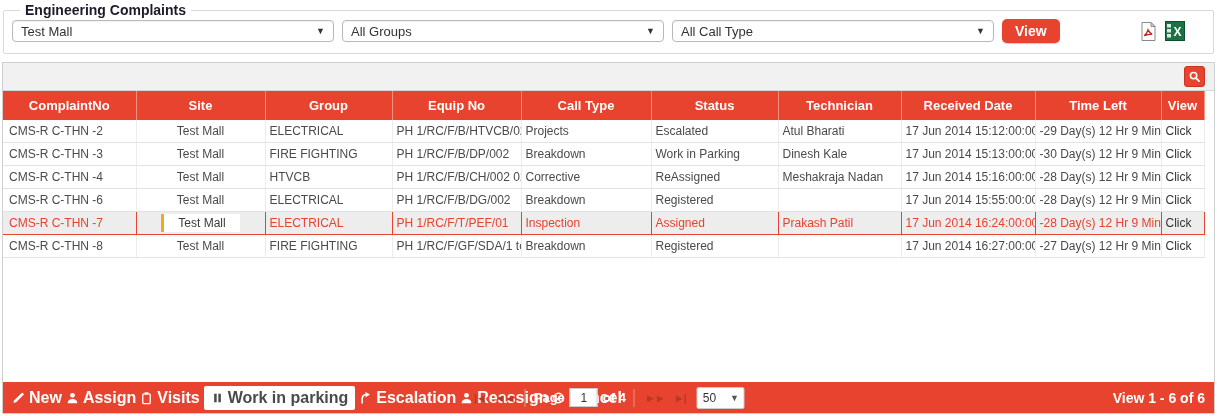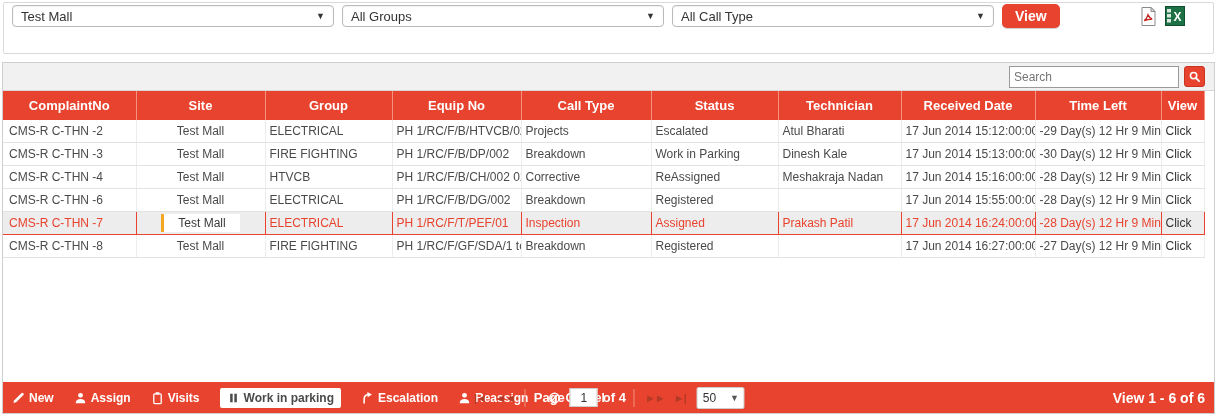--- a/index.html
+++ b/index.html
@@ -41,40 +41,41 @@
   tr.selected td{background:#ededed;color:#e8432e;
     border-top:1px solid #e8432e;border-bottom:1px solid #e8432e;border-right:1px solid #e8432e;}
   tr.selected td.c-click{color:#333;}
   tr.selected .site-box{display:inline-block;background:#fff;color:#3a3a3a;padding:2px 14px;
     border-left:3px solid #f5a623;}
   .grid-filler{flex:1;background:#fff;}
 
   
   .pager-bar{height:31px;flex:0 0 31px;background:#e8432e;display:flex;align-items:center;
     position:relative;padding:0 9px;color:#fff;box-sizing:border-box;}
-  .actions{display:flex;align-items:center;gap:20px;font-weight:bold;font-size:12px;text-align:center;}
+  .actions{display:flex;align-items:center;gap:4px;font-weight:bold;font-size:16px;text-align:center;}
   .action{display:flex;align-items:center;gap:4px;cursor:pointer;white-space:nowrap;}
   .action svg{display:block;}
   .action.active{background:#fff;color:#4a4a4a;padding:3px 7px;border-radius:2px;}
   .pager-center{position:absolute;left:50%;transform:translateX(-50%);display:flex;align-items:center;
     gap:5px;font-weight:bold;font-size:13px;}
   .pg-btn{color:#b23a26;font-size:11px;letter-spacing:-1px;cursor:default;padding:0 2px;}
   .pg-sep{width:1px;height:18px;background:#f0907e;margin:0 3px;}
   .page-input{width:26px;height:17px;border:1px solid #ccc;background:#fff;color:#333;font-size:12px;
     text-align:center;font-family:"Liberation Sans",sans-serif;padding:0;}
   .size-select{background:#fff;color:#333;height:20px;border:1px solid #ccc;border-radius:2px;
     display:flex;align-items:center;gap:14px;padding:0 5px;font-size:12px;font-weight:normal;cursor:pointer;margin-left:4px;}
   .view-range{margin-left:auto;font-weight:bold;font-size:14px;}
 </style>
 </head>
 <body>
 
 <div class="app">
 
   <fieldset class="filters">
+    <legend>Engineering Complaints</legend>
     <div class="filters-row">
       <div class="select">
         <span>Test Mall</span>
         <span class="caret">▼</span>
       </div>
       <div class="select">
         <span>All Groups</span>
         <span class="caret">▼</span>
       </div>
       <div class="select">
@@ -98,21 +99,20 @@
             <rect x="2" y="13" width="4" height="3.5" fill="#fff" opacity=".85"></rect>
             <text x="12.5" y="14.5" text-anchor="middle" font-size="12" font-family="Liberation Sans,sans-serif" font-weight="bold" fill="#fff">X</text>
           </svg>
         </span>
       </div>
     </div>
   </fieldset>
 
   <div class="grid">
     <div class="grid-toolbar">
-      <input class="search-input" type="text" placeholder="Search" style="">
       <button class="search-btn">
         <span style="line-height:0">
           <svg width="13" height="13" viewBox="0 0 14 14">
             <circle cx="6" cy="6" r="3.4" fill="none" stroke="#fff" stroke-width="1.7"></circle>
             <path d="M8.7 8.7l3.2 3.2" stroke="#fff" stroke-width="2" stroke-linecap="round"></path>
           </svg>
         </span>
       </button>
     </div>
 

